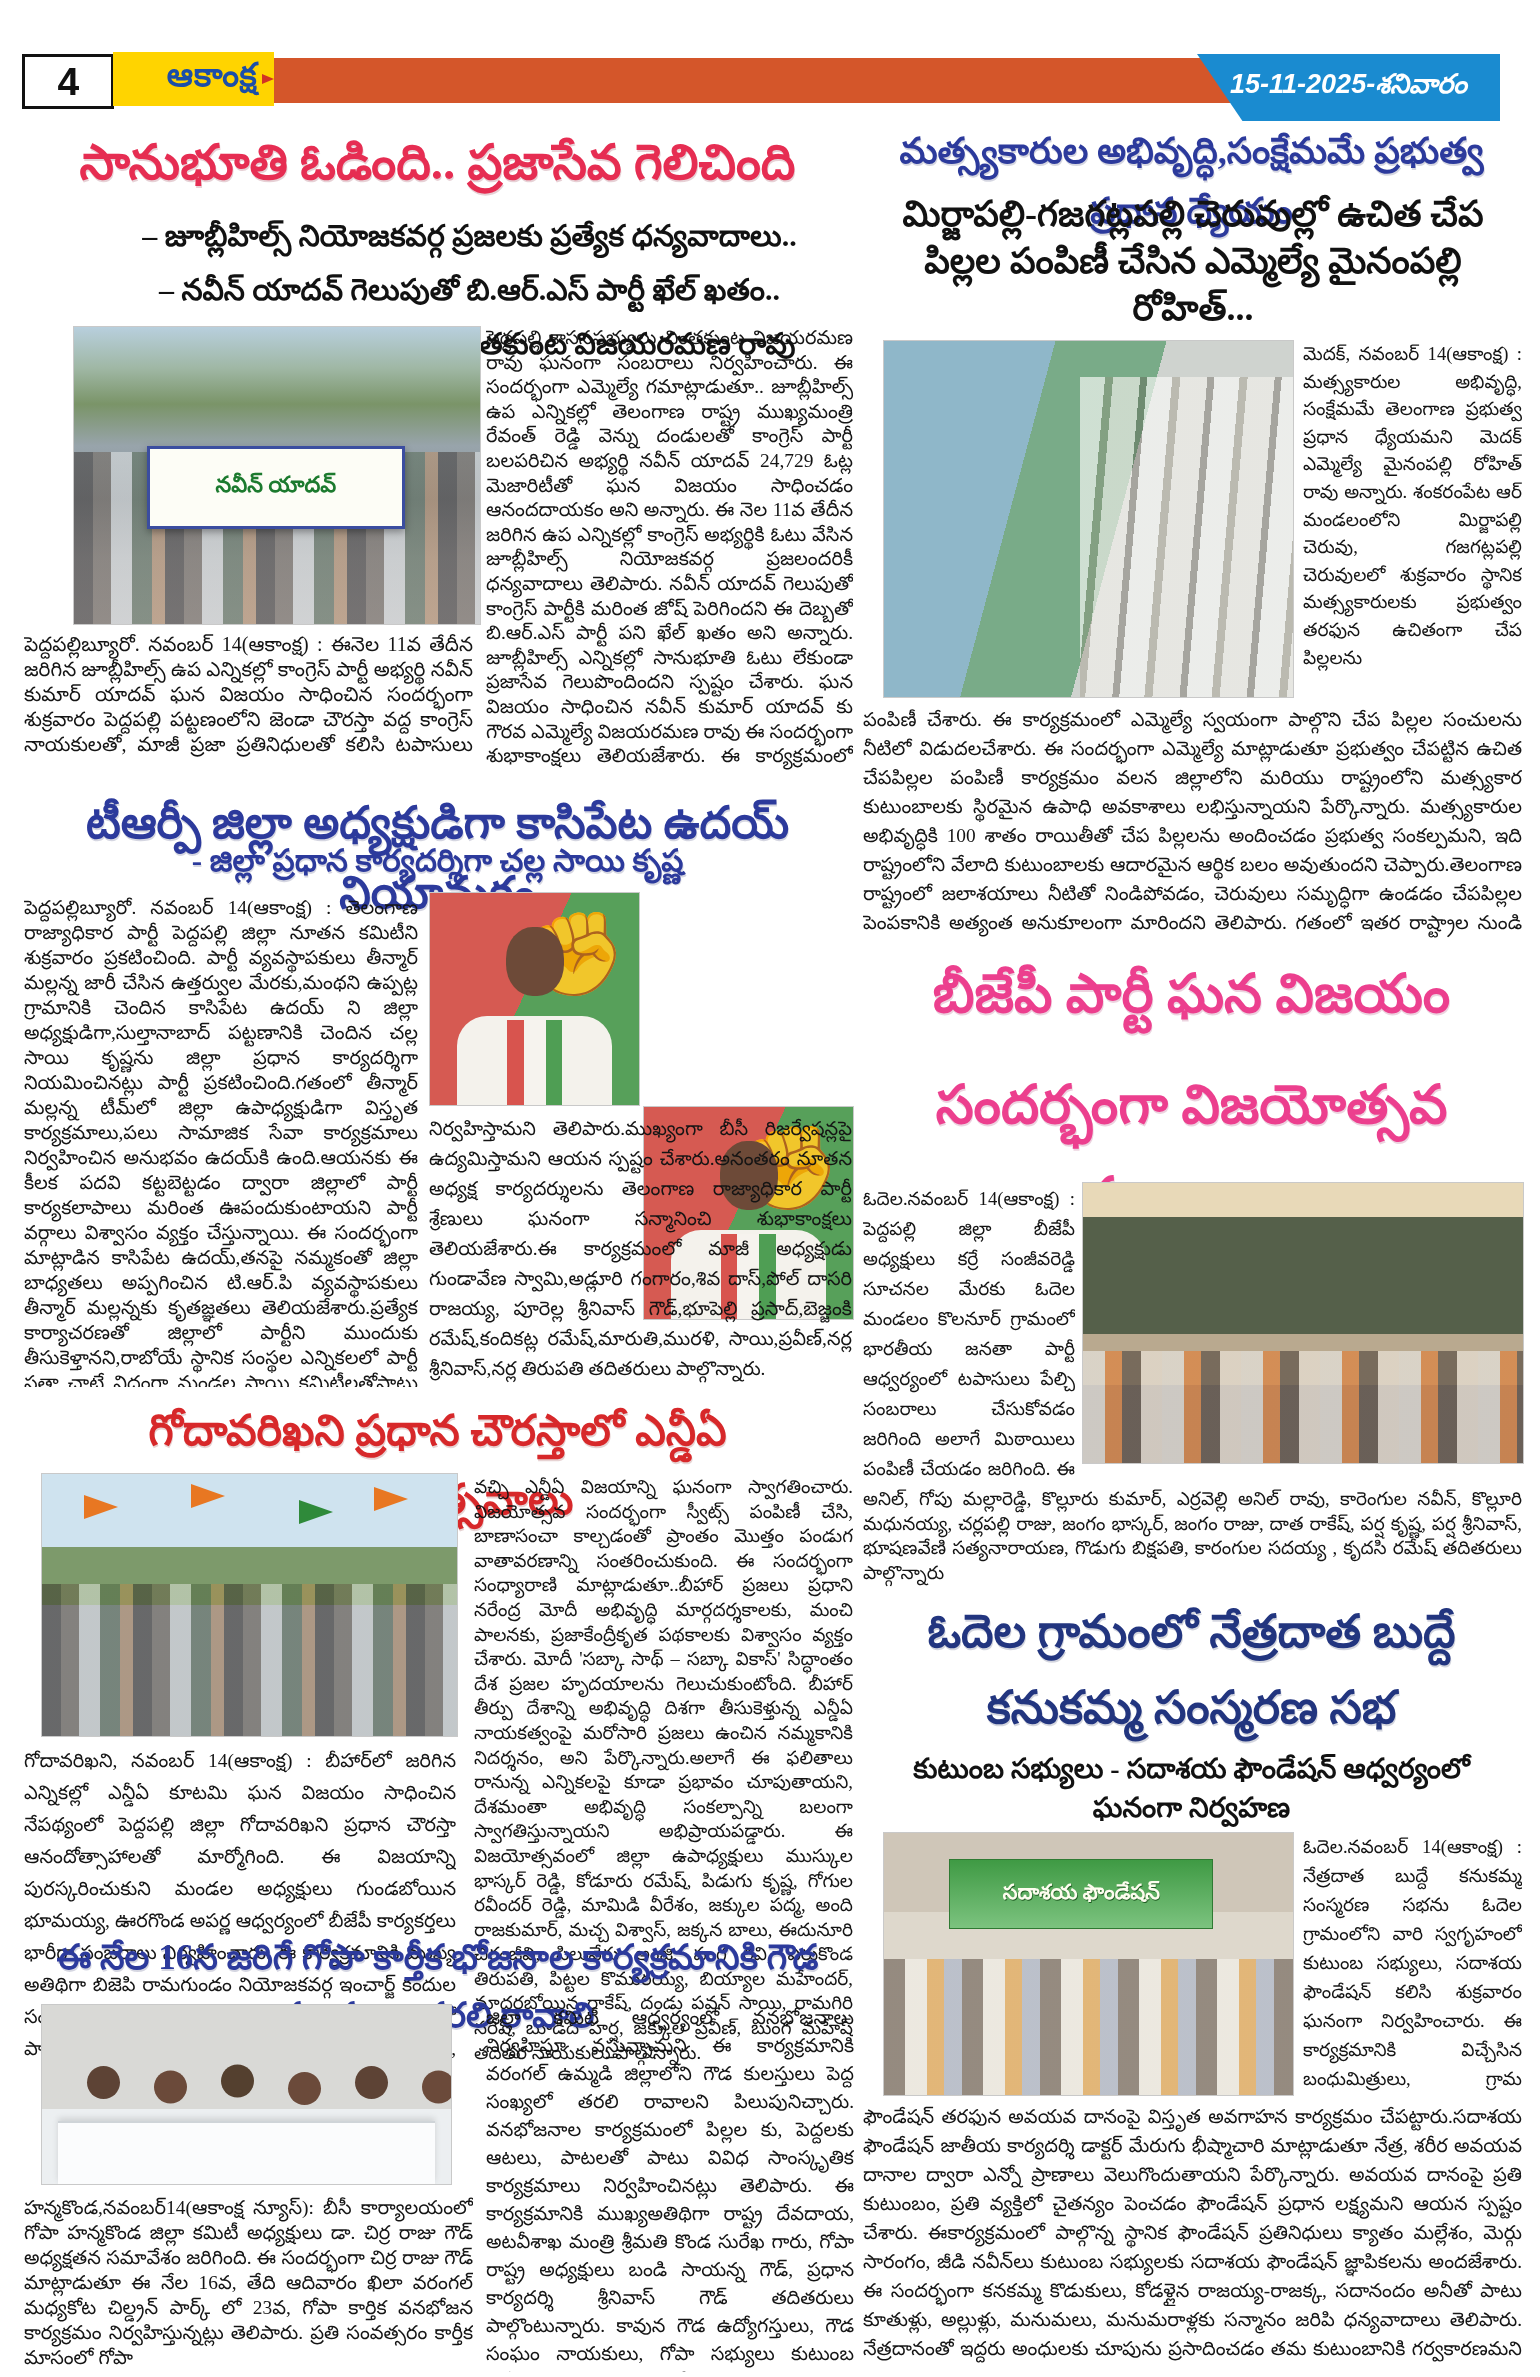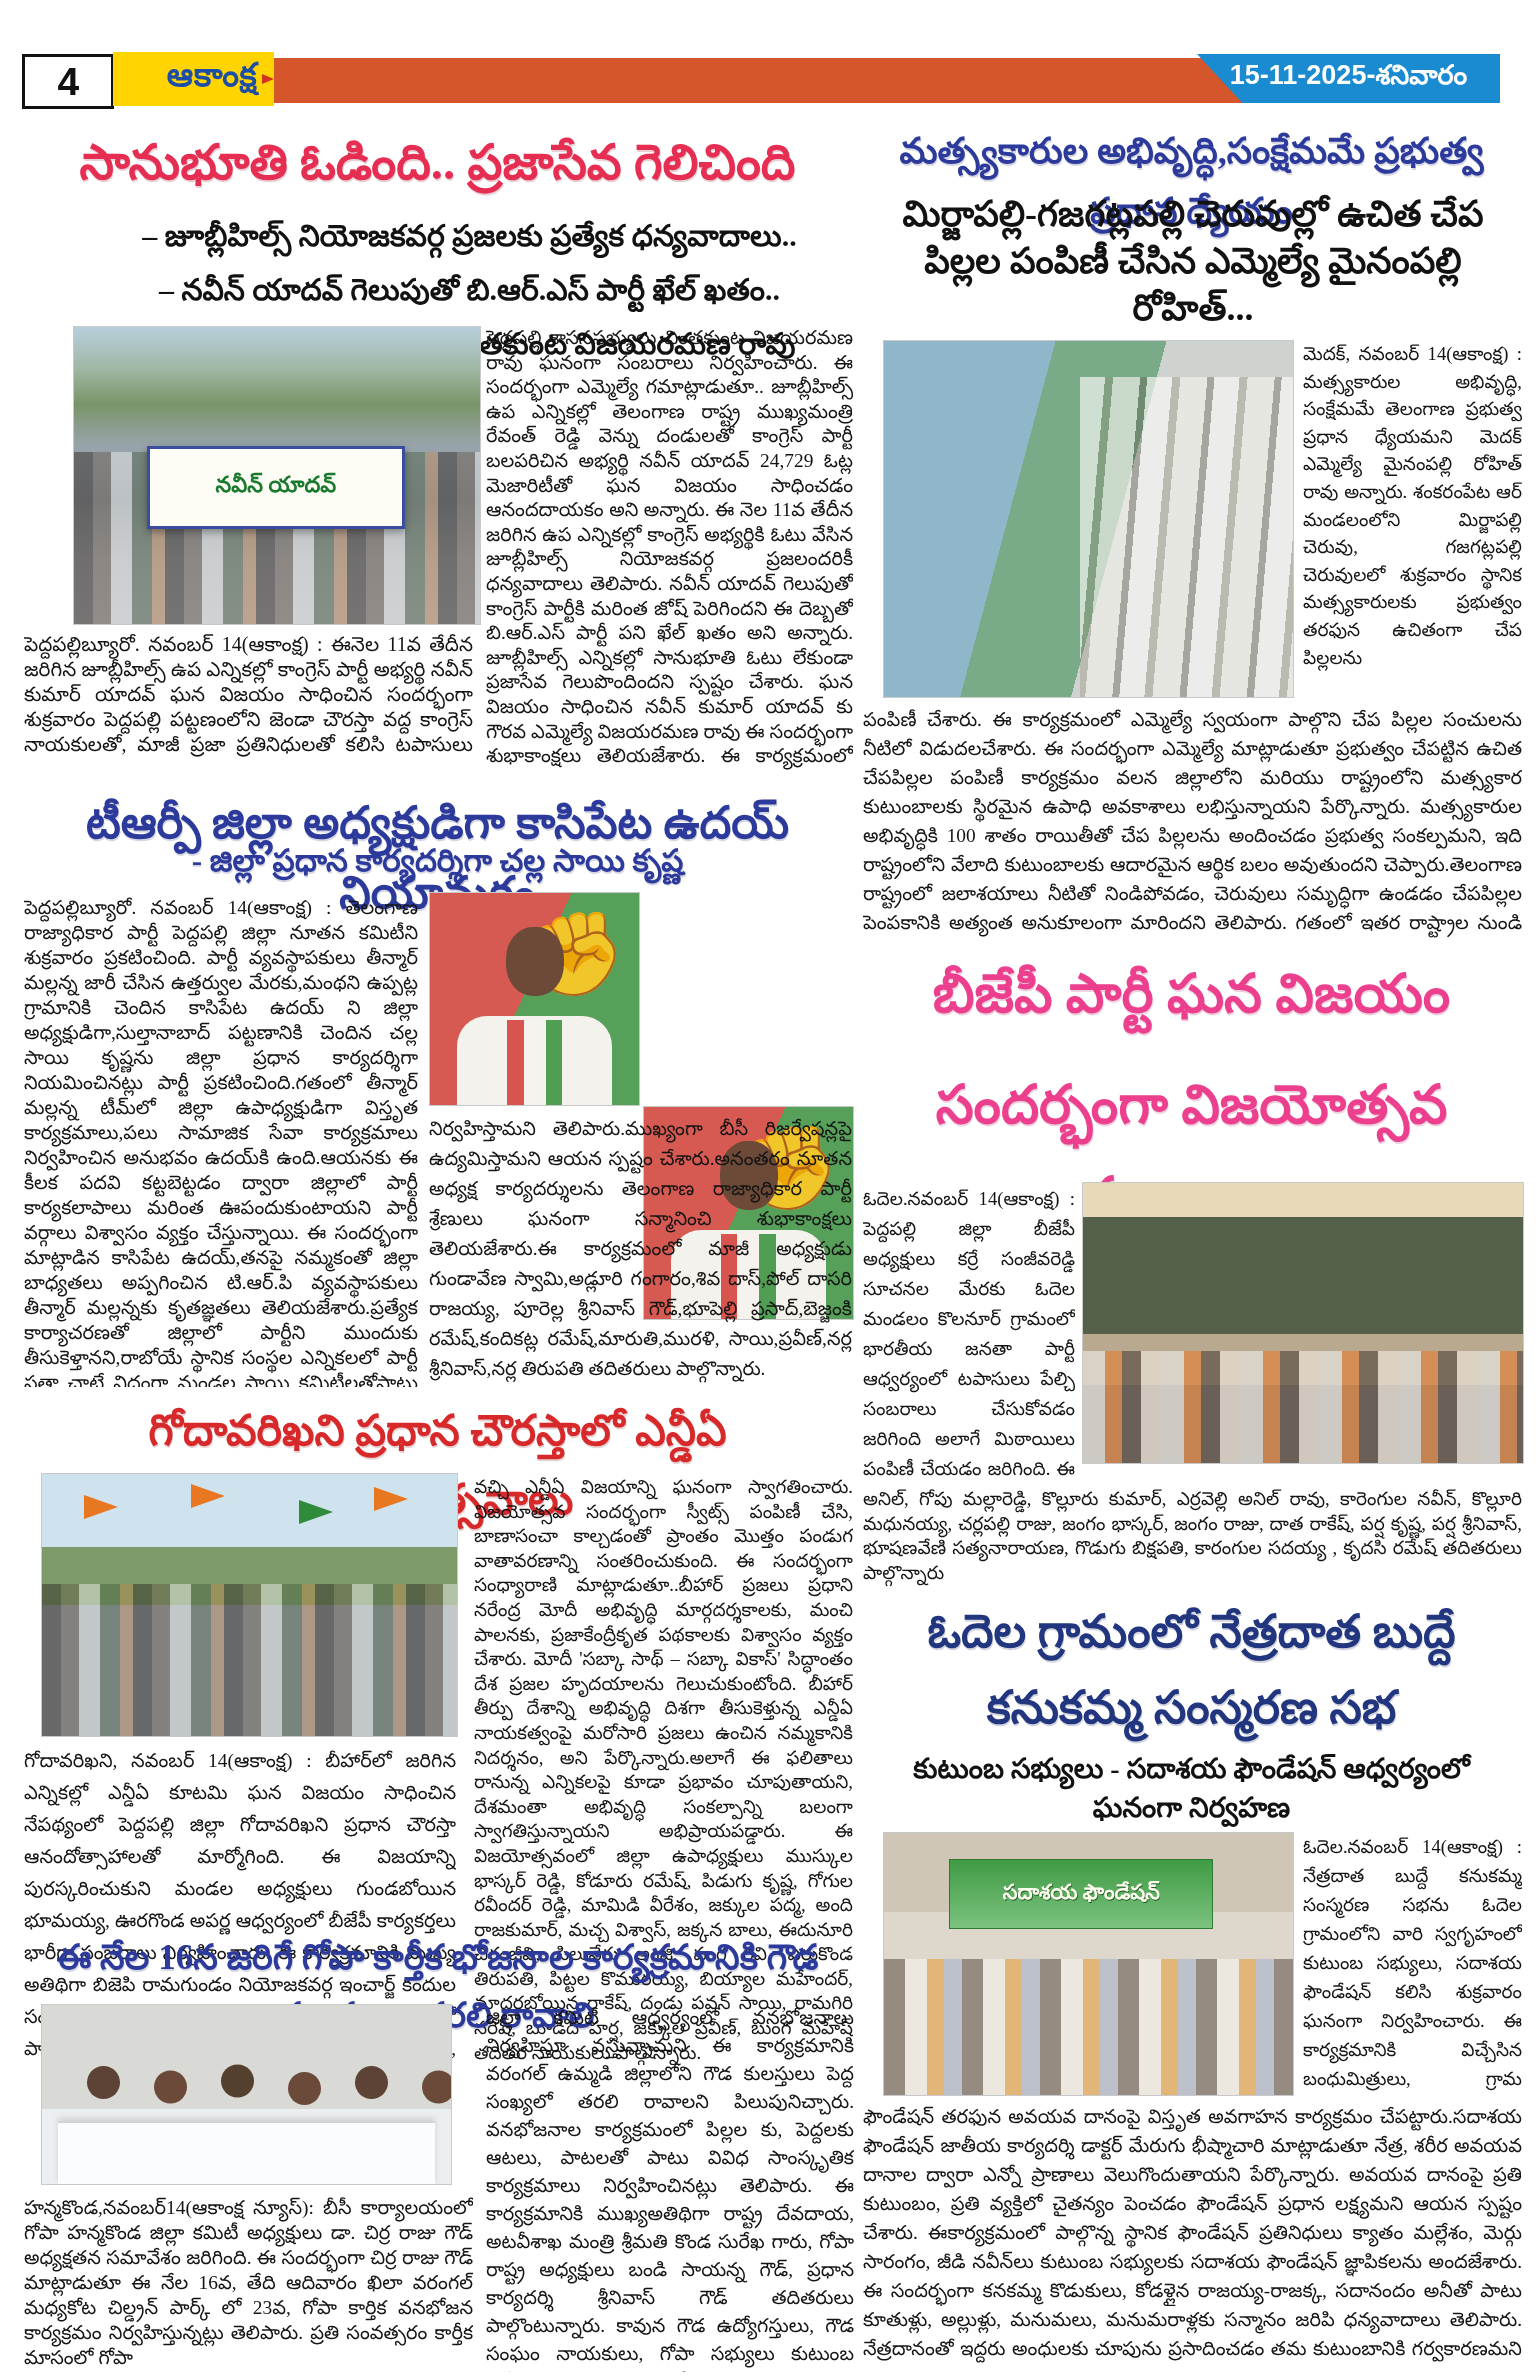--- a/index.html
+++ b/index.html
@@ -85,21 +85,21 @@
 <div class="page">
 
   <div class="abs obar" style="left:273px;top:58px;width:1227px;height:45px;"></div>
   <div class="abs pagenum" style="left:22.4px;top:54px;width:86px;height:49px;">
     <span style="font-size:39px;">4</span>
   </div>
   <div class="abs logobox" style="left:113px;top:52px;width:161px;height:54px;">
     <span class="logotxt" style="font-size:33px;">ఆకాంక్ష</span>
     <span class="nib"></span>
   </div>
-  <div class="abs datebox" style="left:1197px;top:54px;width:303px;height:49px;">
+  <div class="abs datebox" style="left:1197px;top:54px;width:303px;height:67px;font-style:italic;">
     <span class="datetxt" style="font-size:27px;">15-11-2025-శనివారం</span>
   </div>
 
   <div class="abs h-red center" style="left:21px;top:125px;width:833px;height:75px;font-size:49px;line-height:75px;">సానుభూతి ఓడింది.. ప్రజాసేవ గెలిచింది</div>
   <div class="abs" style="left:134px;top:209px;width:671px;height:164px;">
     <div class="h-black" style="font-size:30px;line-height:54px;text-align:center;">– జూబ్లీహిల్స్ నియోజకవర్గ ప్రజలకు ప్రత్యేక ధన్యవాదాలు..</div>
     <div class="h-black" style="font-size:30px;line-height:54px;text-align:center;">– నవీన్ యాదవ్ గెలుపుతో బి.ఆర్.ఎస్ పార్టీ ఖేల్ ఖతం..</div>
     <div class="h-black" style="font-size:30px;line-height:54px;text-align:center;">– పెద్దపల్లి శాసన సభ్యులు చింతకుంట విజయరమణ రావు</div>
   </div>
   <div class="abs photo ph1" style="left:41px;top:326px;width:406px;height:297px;margin-left:32px;">

